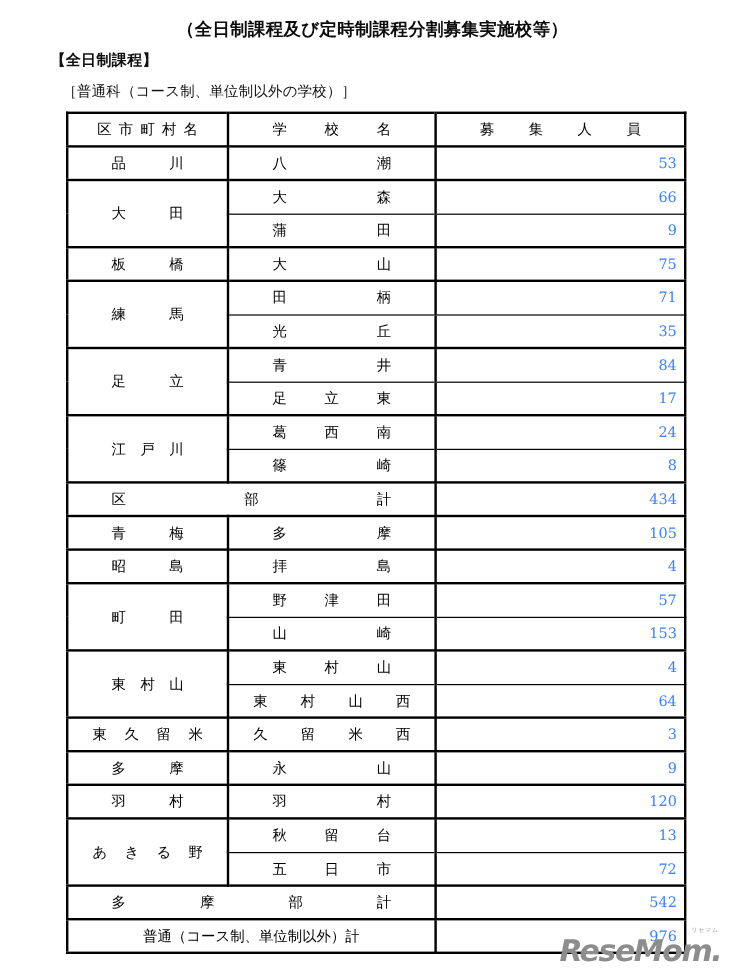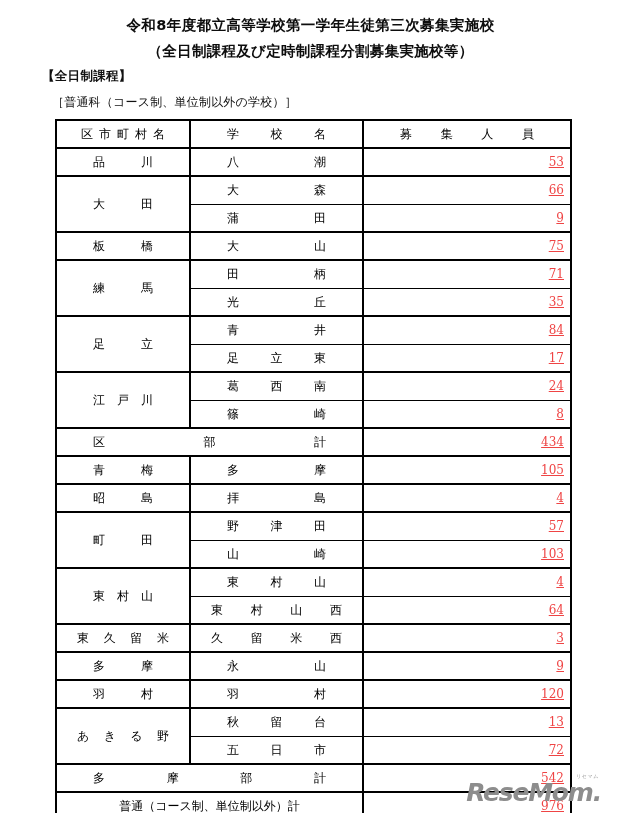--- a/index.html
+++ b/index.html
@@ -117,22 +117,21 @@
     display: block;
     text-align: center;
     line-height: 26px;
   }
 
   .num-cell {
     text-align: right;
     font-family: "DejaVu Serif", "Liberation Serif", serif;
     font-size: 12.5px;
     padding-right: 7px;
-    color: #ef4444;
-    text-decoration: underline;
+    color: #3b82f6;
   }
 
   
   .logo {
     position: absolute;
     right: 20px;
     bottom: 8px;
     text-align: right;
     line-height: 1;
     user-select: none;
@@ -156,21 +155,20 @@
     font-weight: 400;
     letter-spacing: 0.6px;
     color: #9b9b9b;
   }
   .logo-dot { color: #8d8d8d; }
 </style>
 </head>
 <body>
 
 <div class="title-block">
-  <div class="title-line">令和8年度都立高等学校第一学年生徒第三次募集実施校</div>
   <div class="title-line second">（全日制課程及び定時制課程分割募集実施校等）</div>
 </div>
 
 <div class="section-heading">【全日制課程】</div>
 <div class="subsection-heading">［普通科（コース制、単位制以外の学校）］</div>
 
 <div class="table-wrap">
   <table class="main-table">
     <colgroup>
       <col class="c-muni">
@@ -299,21 +297,21 @@
           </td>
           <td class="col-sep-r">
             <span class="jp-spread-wide">野津田</span>
           </td>
           <td class="num-cell">57</td>
         </tr>
         <tr>
           <td class="col-sep-r grp-bottom">
             <span class="jp-spread-wide">山崎</span>
           </td>
-          <td class="num-cell grp-bottom">103</td>
+          <td class="num-cell grp-bottom">153</td>
         </tr>
         <tr>
           <td rowspan="2" class="col-sep-r grp-top grp-bottom">
             <span class="jp-spread-wide">東村山</span>
           </td>
           <td class="col-sep-r">
             <span class="jp-spread-wide">東村山</span>
           </td>
           <td class="num-cell">4</td>
         </tr>

